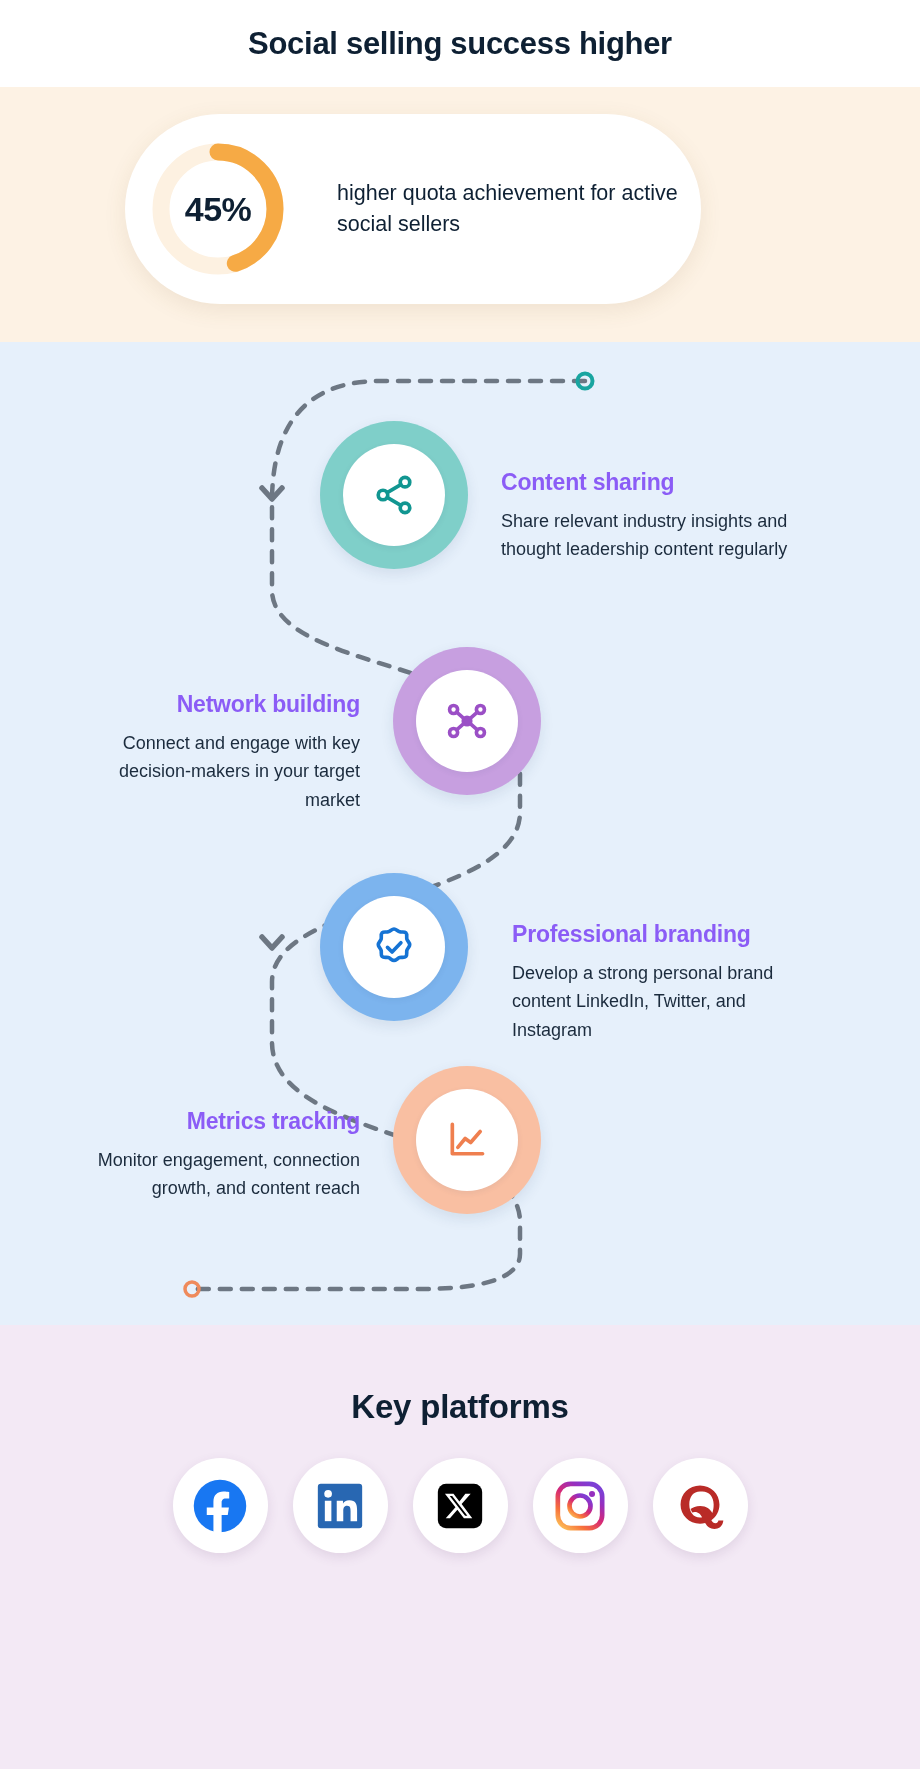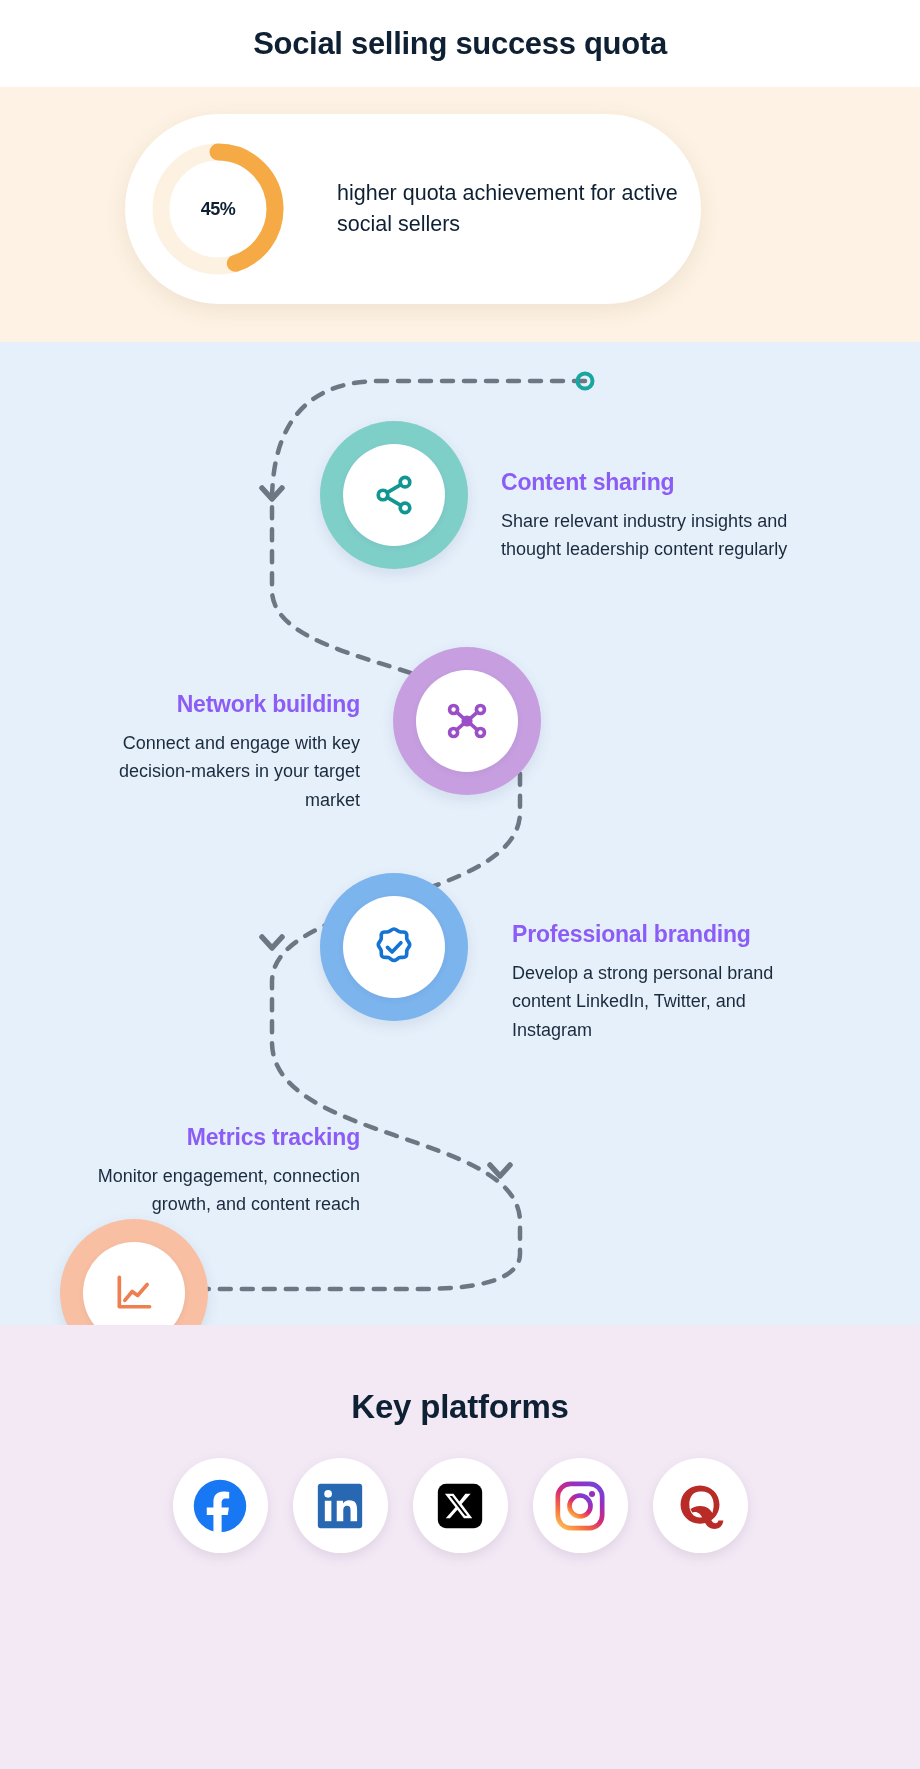--- a/index.html
+++ b/index.html
@@ -61,21 +61,21 @@
     height: 144px;
     flex: 0 0 144px;
   }
   .donut-wrap svg { display: block; }
   .donut-value {
     position: absolute;
     inset: 0;
     display: flex;
     align-items: center;
     justify-content: center;
-    font-size: 18px;
+    font-size: 34px;
     font-weight: 700;
     color: #0e2033;
     letter-spacing: -0.5px;
   }
   .stat-text {
     margin-left: 47px;
     font-size: 21.5px;
     line-height: 1.42;
     color: #0e2033;
     max-width: 360px;
@@ -139,21 +139,21 @@
     line-height: 1.58;
     color: #1b2b3d;
   }
 
   #step-0 { left: 320px; top: 79px; }
   #step-0 .step-copy { padding-top: 48px; }
   #step-1 { left: 60px;  top: 305px; flex-direction: row; }
   #step-1 .step-copy { padding-top: 44px; }
   #step-2 { left: 320px; top: 531px; }
   #step-2 .step-copy { padding-top: 48px; margin-left: 44px; }
-  #step-3 { left: 60px;  top: 740px; flex-direction: column; }
+  #step-3 { left: 60px;  top: 724px; }
   #step-3 .step-copy { padding-top: 42px; }
 
   
   .platforms-band {
     position: absolute;
     top: 1325px; left: 0;
     width: 920px;
     height: 444px;
     background: #f3e9f5;
   }
@@ -187,21 +187,21 @@
     box-shadow: 0 4px 12px rgba(90, 50, 110, 0.12);
   }
   .platform-chip svg { display: block; }
 </style>
 </head>
 <body>
 
 <div id="infographic">
 
   <div class="header">
-    <div class="header-title">Social selling success quota</div>
+    <div class="header-title">Social selling success higher</div>
   </div>
 
   <div class="stat-band" style="background: rgb(253, 242, 228);">
     <div class="stat-card">
       <div class="donut-wrap">
         <svg width="144" height="144" viewBox="0 0 144 144">
           <circle cx="72" cy="72" r="57" fill="none" stroke="#fdf1e1" stroke-width="17"></circle>
           <circle id="donut-arc" cx="72" cy="72" r="57" fill="none" stroke="#f6aa45" stroke-width="17" stroke-linecap="round" transform="rotate(-90 72 72)" stroke-dasharray="161.16370312915637 358.1415625092364"></circle>
         </svg>
         <div class="donut-value">45%</div>

